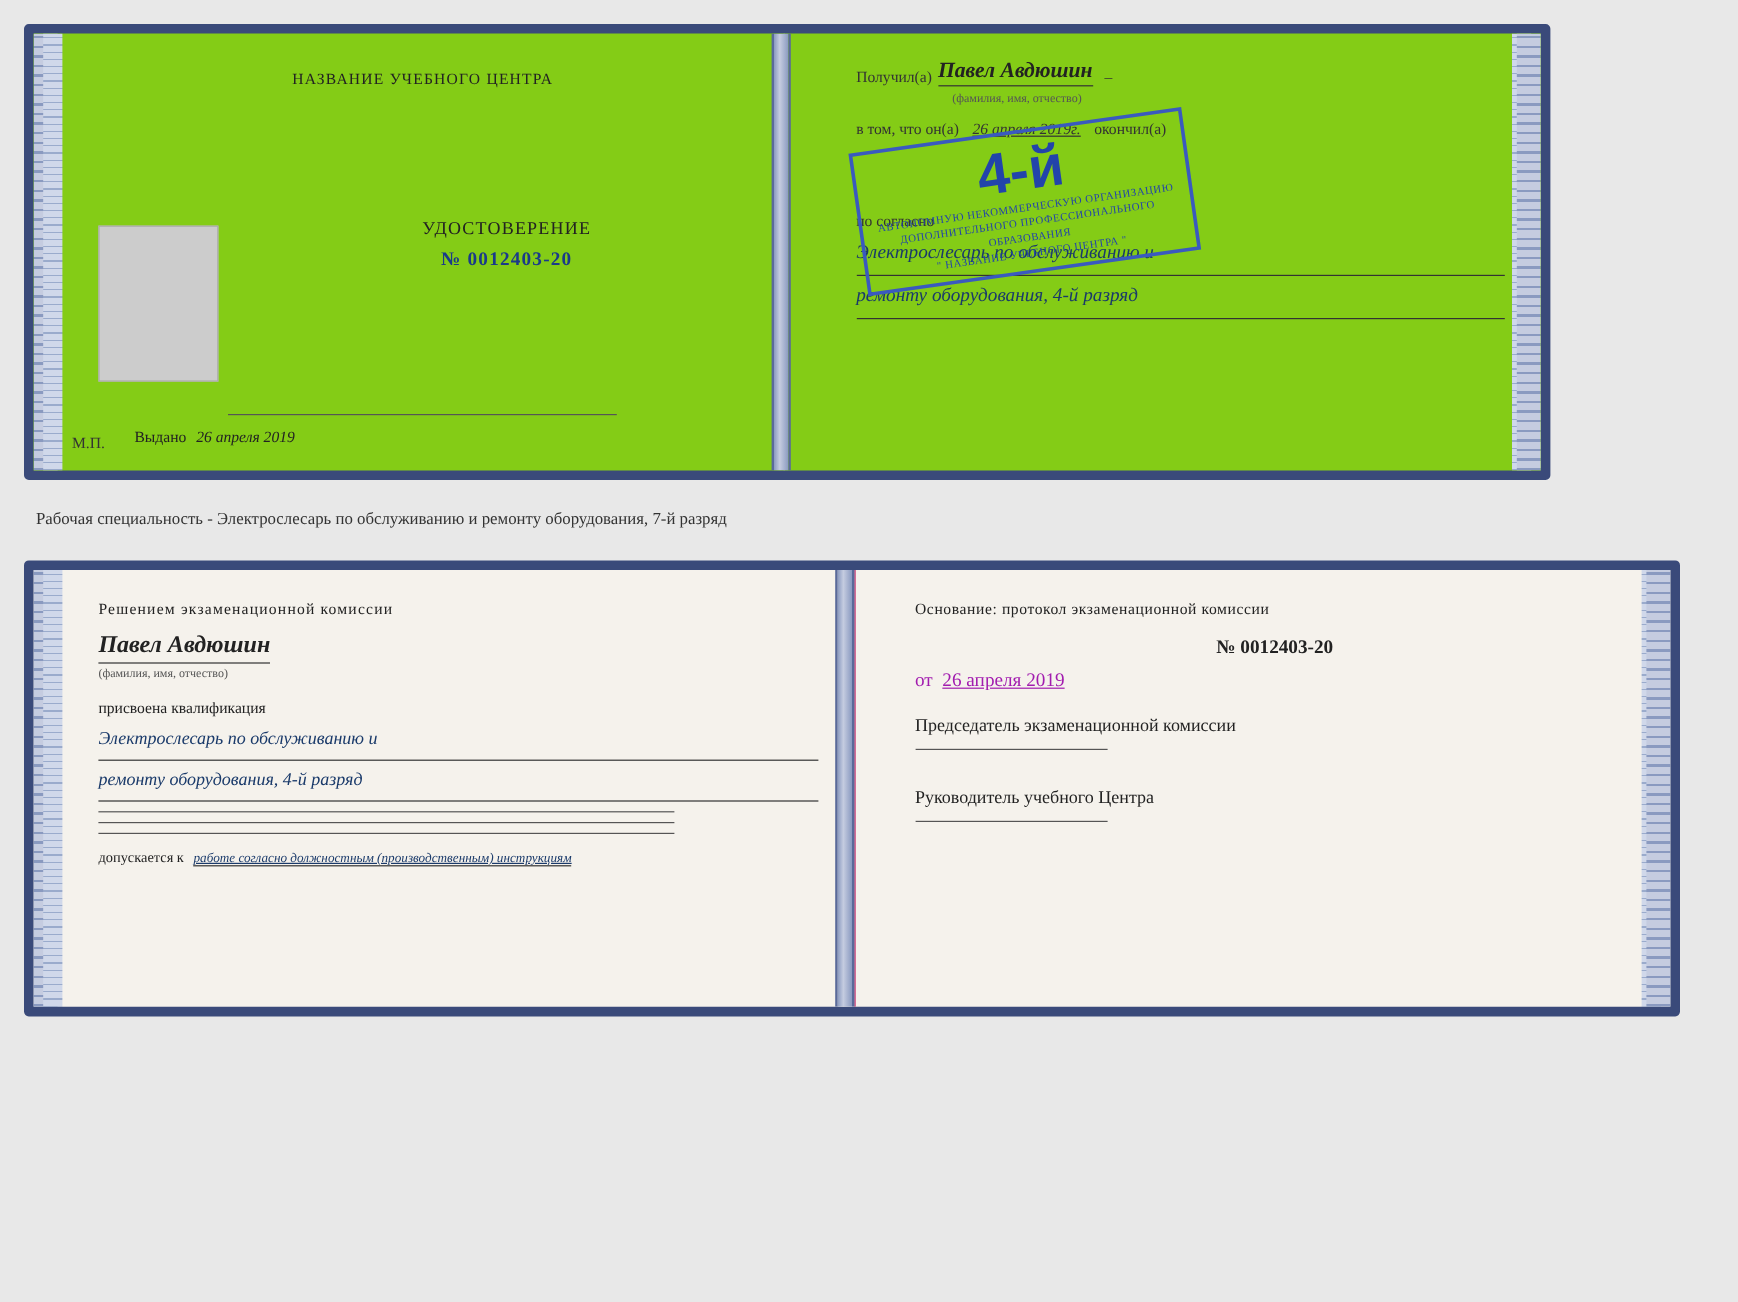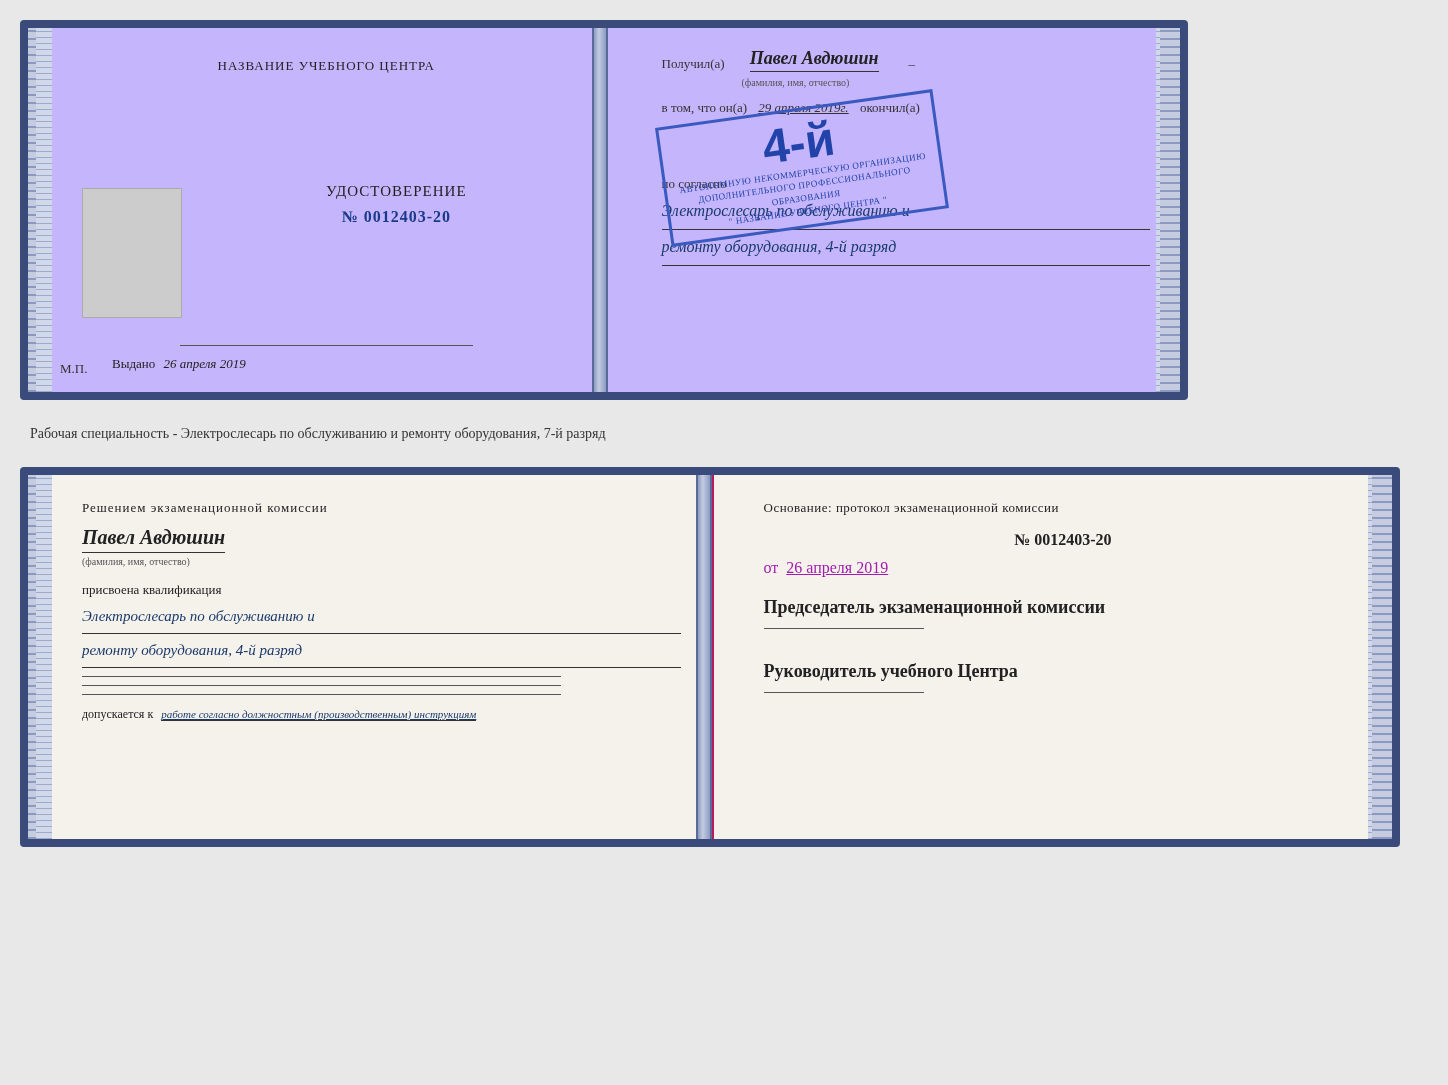--- a/index.html
+++ b/index.html
@@ -13,24 +13,24 @@
 
     .page-wrapper {
       display: flex;
       flex-direction: column;
       gap: 18px;
     }
 
     
     .top-document {
       display: flex;
-      background: #c4b5fd;
+      background: #84cc16;
       border: 8px solid #3a4a7a;
       border-radius: 4px;
-      width: 1168px;
+      width: 1272px;
       min-height: 380px;
       position: relative;
       overflow: hidden;
     }
 
     
     .top-document::after {
       content: '';
       position: absolute;
       left: 49%;
@@ -106,21 +106,21 @@
       padding: 20px 30px 20px 40px;
       position: relative;
     }
 
     .received-line {
       font-size: 13px;
       color: #333;
       margin-bottom: 5px;
       display: flex;
       align-items: flex-end;
-      gap: 20px;
+      gap: 0;
     }
 
     .received-name {
       font-family: 'Segoe UI', cursive;
       font-style: italic;
       font-size: 18px;
       color: #222;
       font-weight: bold;
       border-bottom: 1px solid #333;
       padding-bottom: 2px;
@@ -237,21 +237,21 @@
       border-right: 2px solid #5a6a9a;
     }
 
     .bottom-left, .bottom-right {
       flex: 1;
       padding: 25px 30px;
       position: relative;
     }
 
     .bottom-left {
-      border-right: 3px solid #be185d;
+      border-right: 1px solid #be185d;
     }
 
     .decision-title {
       font-size: 13px;
       letter-spacing: 1px;
       color: #222;
       margin-bottom: 10px;
     }
 
     .person-name-large {
@@ -320,24 +320,23 @@
       margin-bottom: 10px;
     }
 
     .protocol-date {
       font-size: 16px;
       color: #a21caf;
       margin-bottom: 20px;
     }
 
     .chairman-line {
-      font-size: 18px;
+      font-size: 15px;
       color: #222;
       margin: 15px 0 5px 0;
-      font-weight: bold;
     }
 
     .signature-line {
       border-bottom: 1px solid #555;
       width: 160px;
       margin: 10px 0;
     }
 
     .right-side-dashes {
       position: absolute;
@@ -444,21 +443,21 @@
 
       <div class="received-line">
         <span>Получил(а)</span>
         <span class="received-name">Павел Авдюшин</span>
         <span style="font-size:13px;margin-left:10px;">–</span>
       </div>
       <span class="small-hint" style="text-align:left;margin-left:80px;">(фамилия, имя, отчество)</span>
 
       <div class="in-that-line">
         <span>в том, что он(а)</span>
-        <span style="font-style:italic;margin:0 8px;text-decoration:underline;">29 апреля 2019г.</span>
+        <span style="font-style:italic;margin:0 8px;text-decoration:underline;">26 апреля 2019г.</span>
         <span>окончил(а)</span>
       </div>
 
       <div class="stamp-overlay">
         <div class="stamp-grade">4-й</div>
         <div class="stamp-text">АВТОНОМНУЮ НЕКОММЕРЧЕСКУЮ ОРГАНИЗАЦИЮ</div>
         <div class="stamp-text">ДОПОЛНИТЕЛЬНОГО ПРОФЕССИОНАЛЬНОГО ОБРАЗОВАНИЯ</div>
         <div class="stamp-text">" НАЗВАНИЕ УЧЕБНОГО ЦЕНТРА "</div>
       </div>
 

